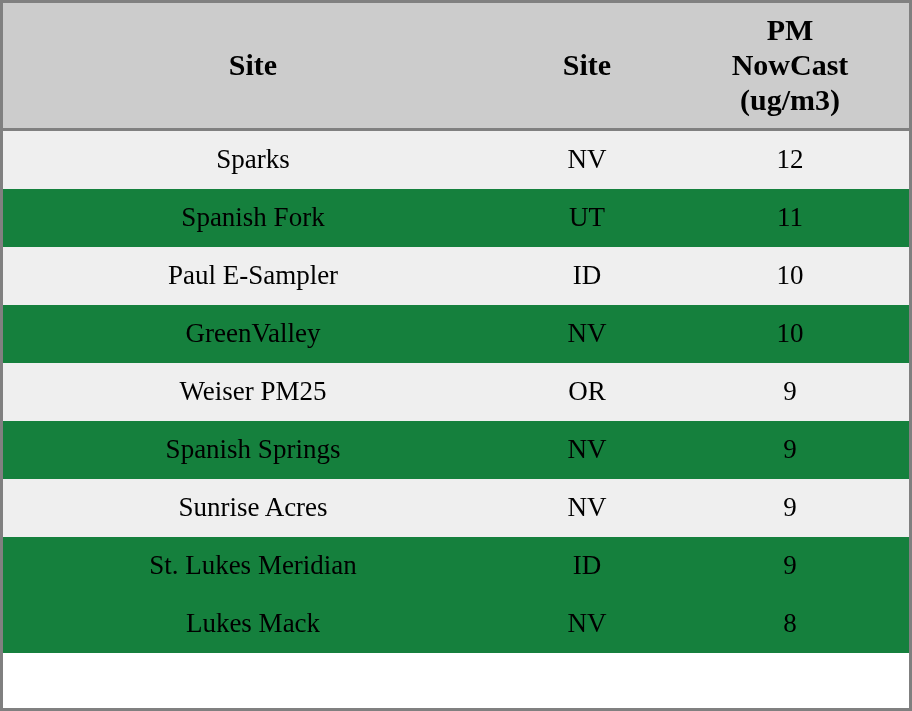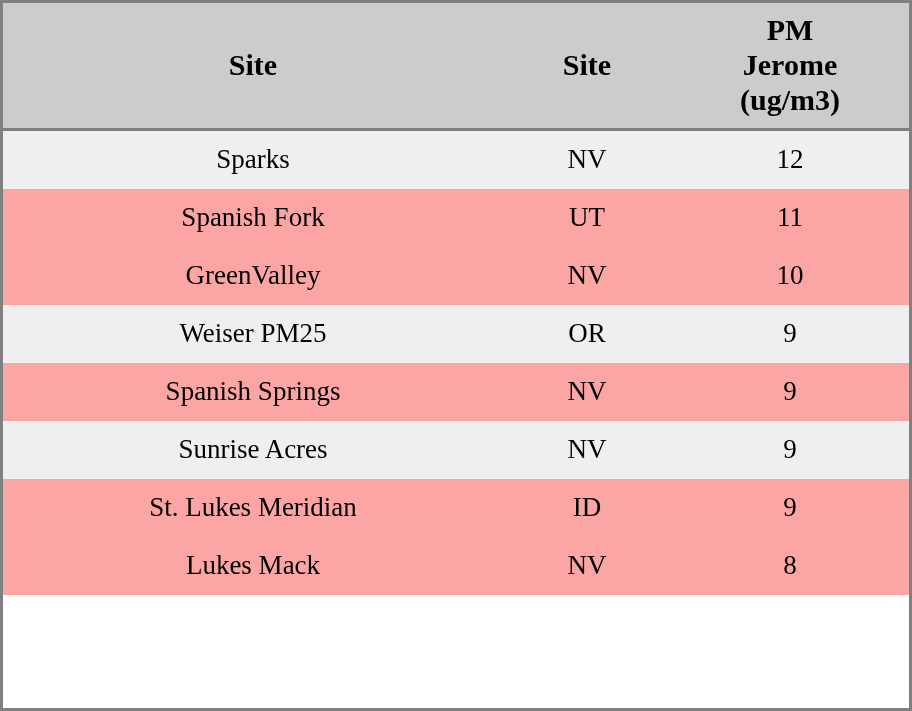--- a/index.html
+++ b/index.html
@@ -58,21 +58,21 @@
     text-align: center;
     vertical-align: middle;
     padding: 0;
     border: none;
     height: 58px;
   }
   tbody tr.odd {
     background: #efefef;
   }
   tbody tr.even {
-    background: #fca5a5;
+    background: #15803d;
   }
   .hdr-line {
     display: block;
   }
 </style>
 </head>
 <body>
 
 <div class="table-frame">
   <table>
@@ -80,35 +80,40 @@
       <col class="c-site">
       <col class="c-state">
       <col class="c-pm">
     </colgroup>
     <thead>
       <tr>
         <th class="th-sep">Site</th>
         <th class="th-sep">Site</th>
         <th class="th-sep">
           <span class="hdr-line">PM</span>
-          <span class="hdr-line">Jerome</span>
+          <span class="hdr-line">NowCast</span>
           <span class="hdr-line">(ug/m3)</span>
         </th>
       </tr>
     </thead>
     <tbody id="table-body">
         <tr class="odd">
           <td>Sparks</td>
           <td>NV</td>
           <td>12</td>
         </tr>
         <tr class="even">
           <td>Spanish Fork</td>
           <td>UT</td>
           <td>11</td>
+        </tr>
+        <tr class="odd">
+          <td>Paul E-Sampler</td>
+          <td>ID</td>
+          <td>10</td>
         </tr>
         <tr class="even">
           <td>GreenValley</td>
           <td>NV</td>
           <td>10</td>
         </tr>
         <tr class="odd">
           <td>Weiser PM25</td>
           <td>OR</td>
           <td>9</td>

